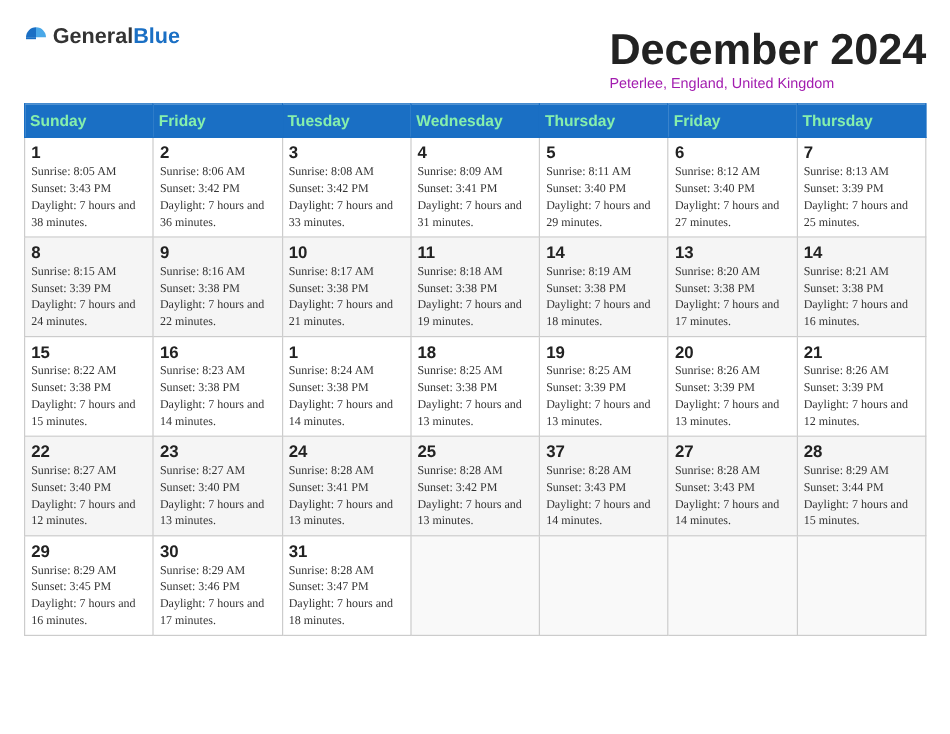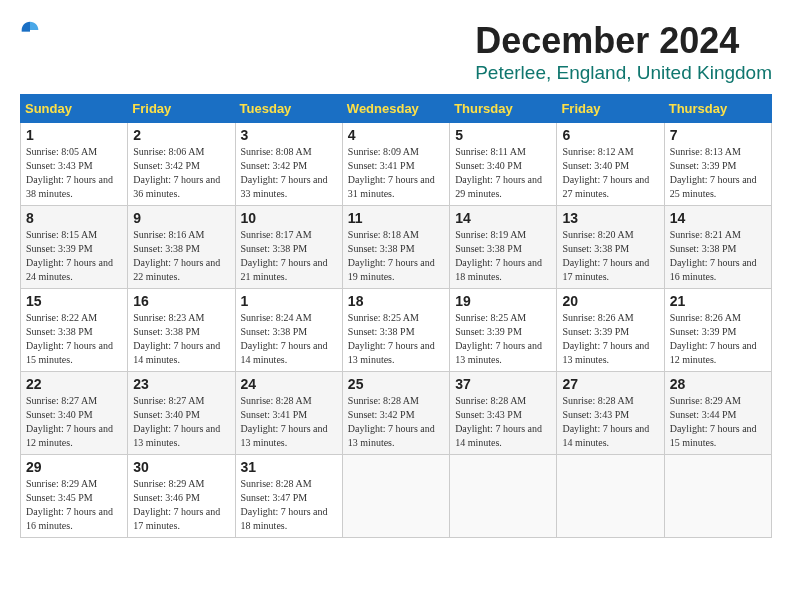--- a/index.html
+++ b/index.html
@@ -36,31 +36,31 @@
       height: 20px;
     }
     .title-area {
     }
     .month-title {
       font-size: 36px;
       font-weight: bold;
       color: #222;
     }
     .location-subtitle {
-      font-size: 19px;
-      color: #0f766e;
+      font-size: 12px;
+      color: #a21caf;
     }
     table {
       width: 100%;
       border-collapse: collapse;
       font-size: 11px;
     }
     thead tr th {
       background-color: #1a6fc4;
-      color: #fde047;
+      color: #86efac;
       padding: 6px 4px;
       text-align: left;
       font-size: 13px;
       font-weight: bold;
       border: 1px solid #1a6fc4;
     }
     tbody tr td {
       border: 1px solid #ccc;
       vertical-align: top;
       padding: 4px 5px;
@@ -91,20 +91,23 @@
 </head>
 <body>
 
 <div class="header-area">
   <div class="logo">
     <svg class="logo-icon" viewBox="0 0 24 24" xmlns="http://www.w3.org/2000/svg">
       <path d="M12 2 C6 2 2 7 2 12 L12 12 Z" fill="#1a6fc4"></path>
       <path d="M12 2 C18 2 22 7 22 12 L12 12 Z" fill="#4aa8e8"></path>
       <rect x="2" y="12" width="10" height="2" fill="#1a6fc4"></rect>
     </svg>
+    <div>
+      <span class="logo-text-general">General</span><span class="logo-text-blue">Blue</span>
+    </div>
   </div>
   <div class="title-area">
     <div class="month-title">December 2024</div>
     <div class="location-subtitle">Peterlee, England, United Kingdom</div>
   </div>
 </div>
 
 <table>
   <thead>
     <tr>

